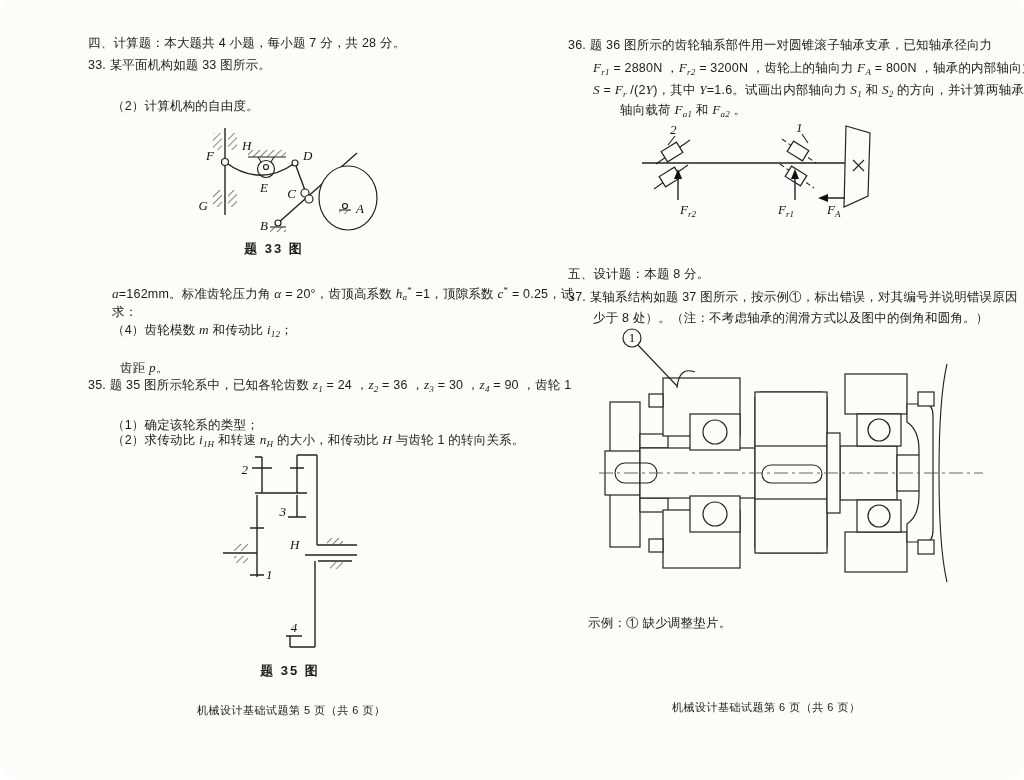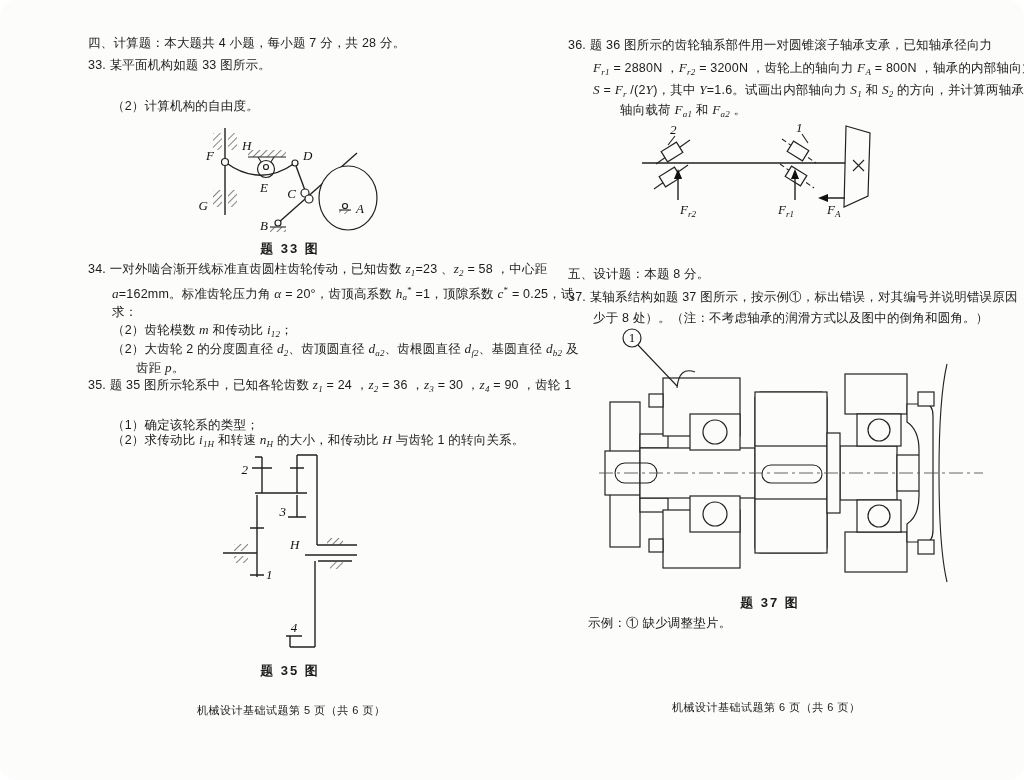--- a/index.html
+++ b/index.html
@@ -69,28 +69,26 @@
       </g>
       <text x="108" y="108" text-anchor="end">B</text>
       <ellipse class="wh" cx="188" cy="76" rx="29" ry="32" fill="none"></ellipse>
       <g>
         <circle class="wh" cx="185" cy="84" r="2.5"></circle>
         <line class="thin" x1="179" y1="88" x2="191" y2="88"></line>
         <rect x="179" y="88" width="12" height="4" fill="url(#ht33)"></rect>
       </g>
       <text x="196" y="91">A</text>
     </svg>
-    <div class="cap" style="left:160px;top:240px;width:260px">题 33 图</div>
-
-    <div class="tl" style="left:88px;top:261px"><span>34. 一对外啮合渐开线标准直齿圆柱齿轮传动，已知齿数 </span><span class="seg-i">z</span><span class="seg-sub">1</span><span>=23 、</span><span class="seg-i">z</span><span class="seg-sub">2</span><span> = 58 ，中心距</span></div>
+    <div class="cap" style="left:144px;top:240px;width:260px">题 33 图</div>
+
     <div class="tl" style="left:112px;top:283px"><span class="seg-i">a</span><span>=162mm。标准齿轮压力角 </span><span class="seg-i">α</span><span> = 20°，齿顶高系数 </span><span class="seg-i">h</span><span class="seg-sub">a</span><span class="seg-sup">*</span><span> =1，顶隙系数 </span><span class="seg-i">c</span><span class="seg-sup">*</span><span> = 0.25，试</span></div>
     <div class="tl" style="left:112px;top:305px">求：</div>
-    <div class="tl" style="left:112px;top:322px"><span>（2）齿轮模数 </span><span class="seg-i">m</span><span> 和传动比 </span><span class="seg-i">i</span><span class="seg-sub">12</span><span>；</span></div>
-    <div class="tl" style="left:112px;top:341px"><span>（2）大齿轮 2 的分度圆直径 </span><span class="seg-i">d</span><span class="seg-sub">2</span><span>、齿顶圆直径 </span><span class="seg-i">d</span><span class="seg-sub">a2</span><span>、齿根圆直径 </span><span class="seg-i">d</span><span class="seg-sub">f2</span><span>、基圆直径 </span><span class="seg-i">d</span><span class="seg-sub">b2</span><span> 及</span></div>
-    <div class="tl" style="left:136px;top:360px"><span>齿距 </span><span class="seg-i">p</span><span>。</span></div>
+    <div class="tl" style="left:112px;top:322px"><span>（4）齿轮模数 </span><span class="seg-i">m</span><span> 和传动比 </span><span class="seg-i">i</span><span class="seg-sub">12</span><span>；</span></div>
+    <div class="tl" style="left:120px;top:360px"><span>齿距 </span><span class="seg-i">p</span><span>。</span></div>
 
     <div class="tl" style="left:88px;top:377px"><span>35. 题 35 图所示轮系中，已知各轮齿数 </span><span class="seg-i">z</span><span class="seg-sub">1</span><span> = 24 ，</span><span class="seg-i">z</span><span class="seg-sub">2</span><span> = 36 ，</span><span class="seg-i">z</span><span class="seg-sub">3</span><span> = 30 ，</span><span class="seg-i">z</span><span class="seg-sub">4</span><span> = 90 ，齿轮 1</span></div>
     <div class="tl" style="left:112px;top:418px">（1）确定该轮系的类型；</div>
     <div class="tl" style="left:112px;top:432px"><span>（2）求传动比 </span><span class="seg-i">i</span><span class="seg-sub">1H</span><span> 和转速 </span><span class="seg-i">n</span><span class="seg-sub">H</span><span> 的大小，和传动比 </span><span class="seg-i">H</span><span> 与齿轮 1 的转向关系。</span></div>
 
     <svg class="fig" style="left:200px;top:450px" width="180" height="210" viewBox="0 0 180 210">
       <defs>
         <pattern id="ht35" width="5" height="5" patternTransform="rotate(45)" patternUnits="userSpaceOnUse">
           <line x1="0" y1="0" x2="0" y2="5" stroke="#333" stroke-width="1.2"></line>
         </pattern>
@@ -235,19 +233,18 @@
         <rect class="wh" x="323" y="64" width="16" height="14"></rect>
         <rect class="wh" x="323" y="212" width="16" height="14"></rect>
       </g>
       <line x1="4" y1="145" x2="388" y2="145" stroke="#555" stroke-width="0.9" stroke-dasharray="14 4 3 4"></line>
       <g>
         <line class="thin" x1="43" y1="17" x2="82" y2="58"></line>
         <circle class="wh" cx="37" cy="10" r="9"></circle>
         <text x="37" y="14" text-anchor="middle" font-size="11" style="font-style:normal">1</text>
       </g>
     </svg>
-    <div class="cap" style="left:570px;top:594px;width:400px">题 37 图</div>
 
     <div class="tl" style="left:588px;top:616px">示例：① 缺少调整垫片。</div>
     <div class="foot" style="left:672px;top:700px">机械设计基础试题第 6 页（共 6 页）</div>
   </section>
 
 </div>
 
 </body></html>

